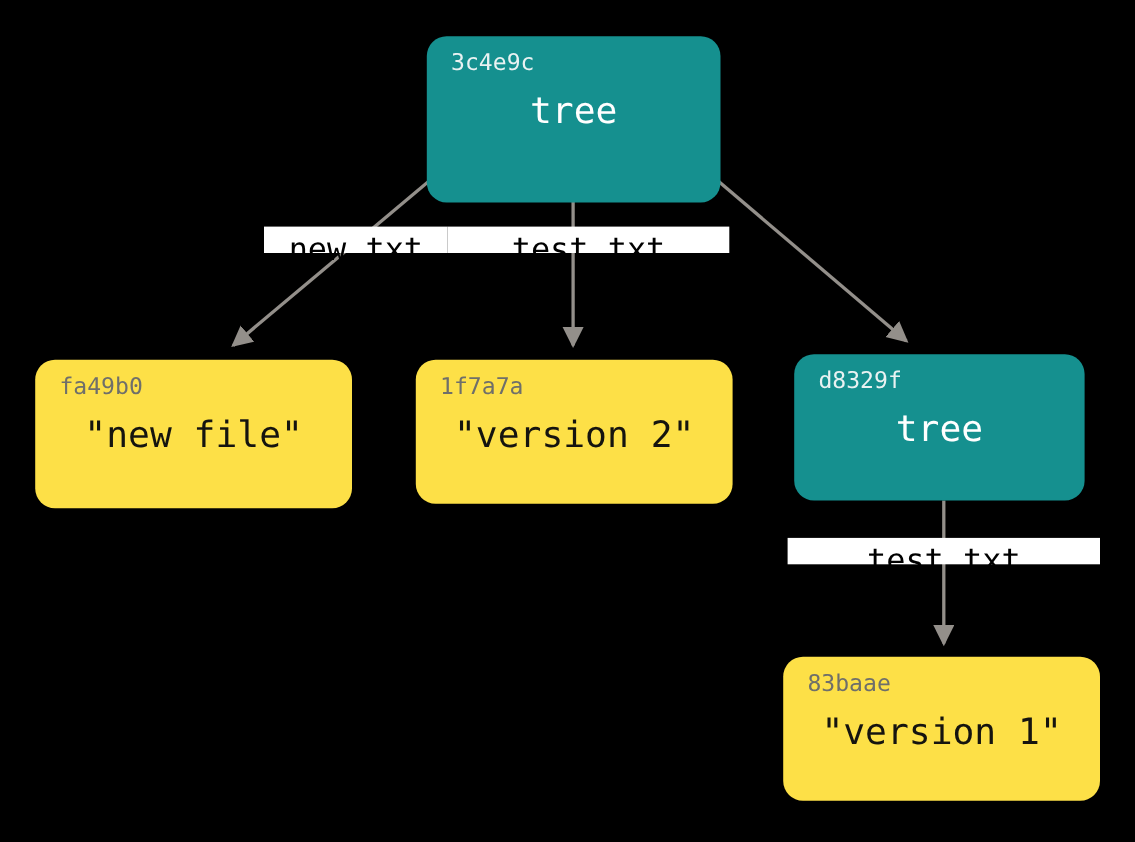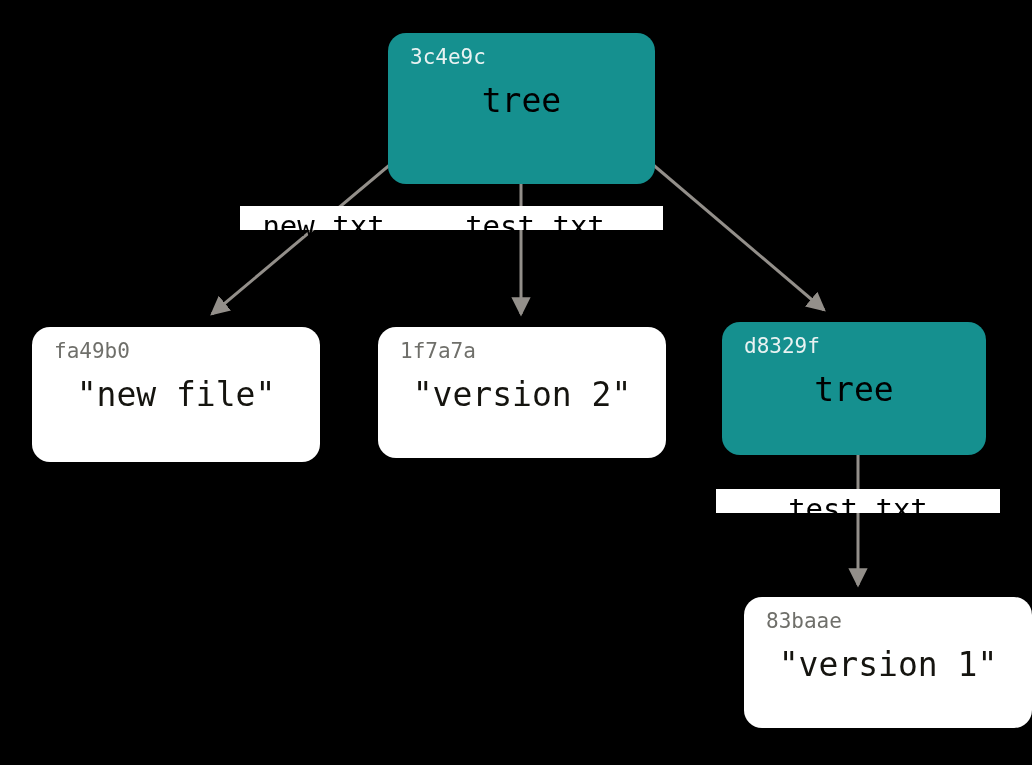--- a/index.html
+++ b/index.html
@@ -24,42 +24,42 @@
   }
   .node {
     position: absolute;
     border-radius: 18px;
     box-sizing: border-box;
   }
   .node-tree {
     background: #15908f;
   }
   .node-blob {
-    background: #ffffff;
+    background: #fde047;
   }
   .node-hash {
     position: absolute;
     left: 22px;
     top: 12px;
     font-size: 21px;
     letter-spacing: 0px;
     white-space: pre;
   }
   .node-tree .node-hash { color: #e9f2f2; }
   .node-blob .node-hash { color: #6f6f6a; }
   .node-title {
     position: absolute;
     left: 0;
     right: 0;
     top: 48px;
     text-align: center;
     font-size: 33px;
     white-space: pre;
   }
-  .node-tree .node-title { color: #000000; }
+  .node-tree .node-title { color: #ffffff; }
   .node-blob .node-title { color: #15140f; }
   .edge-label {
     position: absolute;
     background: #ffffff;
     color: #000000;
     font-size: 29px;
     line-height: 41px;
     height: 24px;
     text-align: center;
     white-space: pre;
@@ -100,21 +100,21 @@
   <div class="node node-blob" style="left:378px; top:327px; width:288px; height:131px;">
     <div class="node-hash">1f7a7a</div>
     <div class="node-title">"version 2"</div>
   </div>
 
   <div class="node node-tree" style="left:722px; top:322px; width:264px; height:133px;">
     <div class="node-hash">d8329f</div>
     <div class="node-title">tree</div>
   </div>
 
-  <div class="node node-blob" style="left:744px; top:597px; width:288px; height:131px;">
+  <div class="node node-blob" style="left:712px; top:597px; width:288px; height:131px;">
     <div class="node-hash">83baae</div>
     <div class="node-title">"version 1"</div>
   </div>
 
   <div class="edge-label" style="left:240px; top:206px; width:167px;">new.txt</div>
   <div class="edge-label" style="left:407px; top:206px; width:256px;">test.txt</div>
   <div class="edge-label" style="left:716px; top:489px; width:284px;">test.txt</div>
 
 </div>
 

